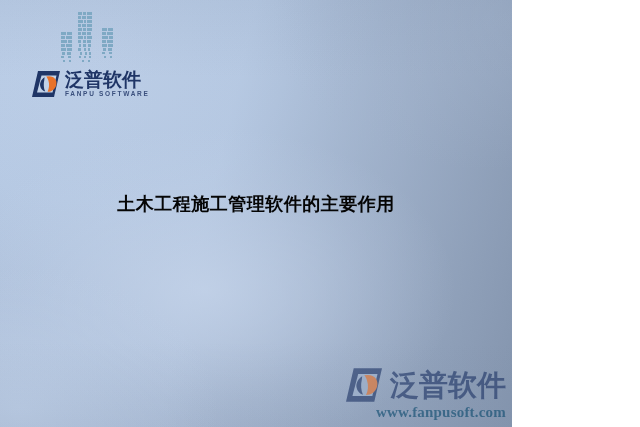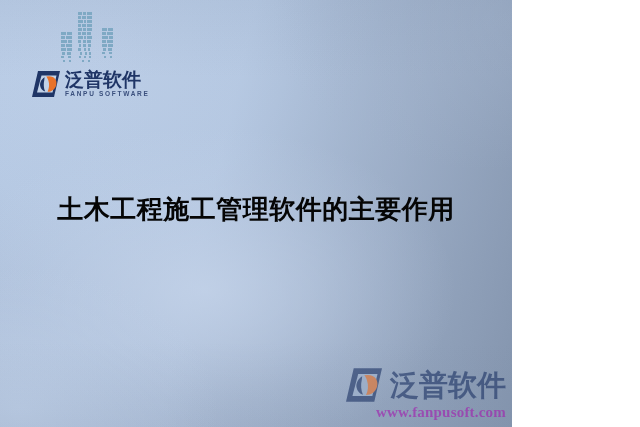--- a/index.html
+++ b/index.html
@@ -91,21 +91,21 @@
     font-family: "Liberation Sans", sans-serif;
   }
 
   
   .headline {
     position: absolute;
     left: 0;
     right: 0;
     top: 192px;
     text-align: center;
-    font-size: 26px;
+    font-size: 18px;
     font-weight: bold;
     color: #050505;
     letter-spacing: 0.5px;
     font-family: "DejaVu Sans", "Liberation Sans", sans-serif;
   }
 
   
   .watermark {
     position: absolute;
     right: 6px;
@@ -125,21 +125,21 @@
     font-size: 29px;
     font-weight: bold;
     color: #1f3566;
     line-height: 1;
     font-family: "DejaVu Sans", "Liberation Sans", sans-serif;
   }
   .wm-url {
     margin-top: 1px;
     font-size: 15px;
     font-weight: bold;
-    color: #a21caf;
+    color: #0c4a6e;
     letter-spacing: 0.2px;
     font-family: "Liberation Serif", serif;
   }
 </style>
 </head>
 <body>
 
 <div id="slide">
 
   <div class="bg-base"></div>

